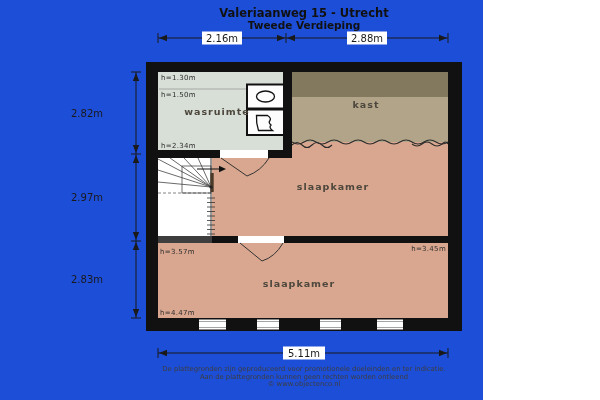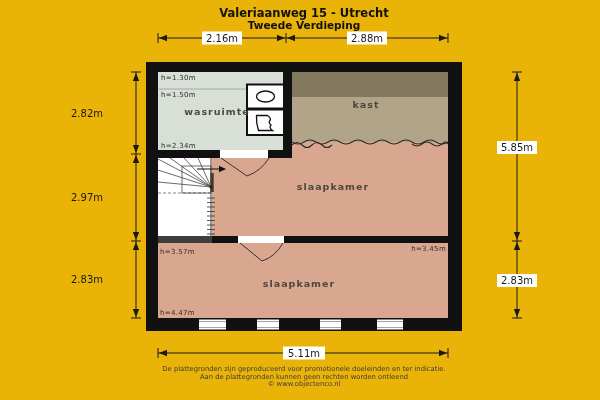--- a/index.html
+++ b/index.html
@@ -1,16 +1,16 @@
 <!DOCTYPE html>
 <html style="--c-wall: #111111; --c-wasruimte: #d8dfd6; --c-kast: #b2a489; --c-kast-low: #83795f; --c-bedroom: #d9a78f; --c-understairs: #3e3e3e; --c-outline: #333333; --c-dim: #1a1a1a; --c-room-label: #4d473d; --c-height-label: #2e2e2e; --c-footer-text: #3d3d3d;"><head>
 <meta charset="utf-8">
 <style>
   html,body{margin:0;padding:0;background:#fff;}
-  .page{width:600px;height:400px;position:relative;background:#eab308;overflow:hidden;}
+  .page{width:483px;height:400px;position:relative;background:#1d4ed8;overflow:hidden;}
   svg text{font-family:"DejaVu Sans",sans-serif;}
   .t-title{font-size:11.5px;font-weight:bold;fill:#111;text-anchor:middle;}
   .t-sub{font-size:10.5px;font-weight:bold;fill:#111;text-anchor:middle;}
   .t-dim{font-size:10px;fill:var(--c-dim);text-anchor:middle;}
   .t-room{font-size:9.5px;font-weight:bold;letter-spacing:1px;fill:var(--c-room-label);text-anchor:middle;}
   .t-h{font-size:7px;letter-spacing:.3px;fill:var(--c-height-label);}
   .t-h-r{text-anchor:end;}
   .t-footer{font-size:6.8px;fill:var(--c-footer-text);text-anchor:middle;}
   .wall{fill:var(--c-wall);}
   .room-wasruimte{fill:var(--c-wasruimte);}

